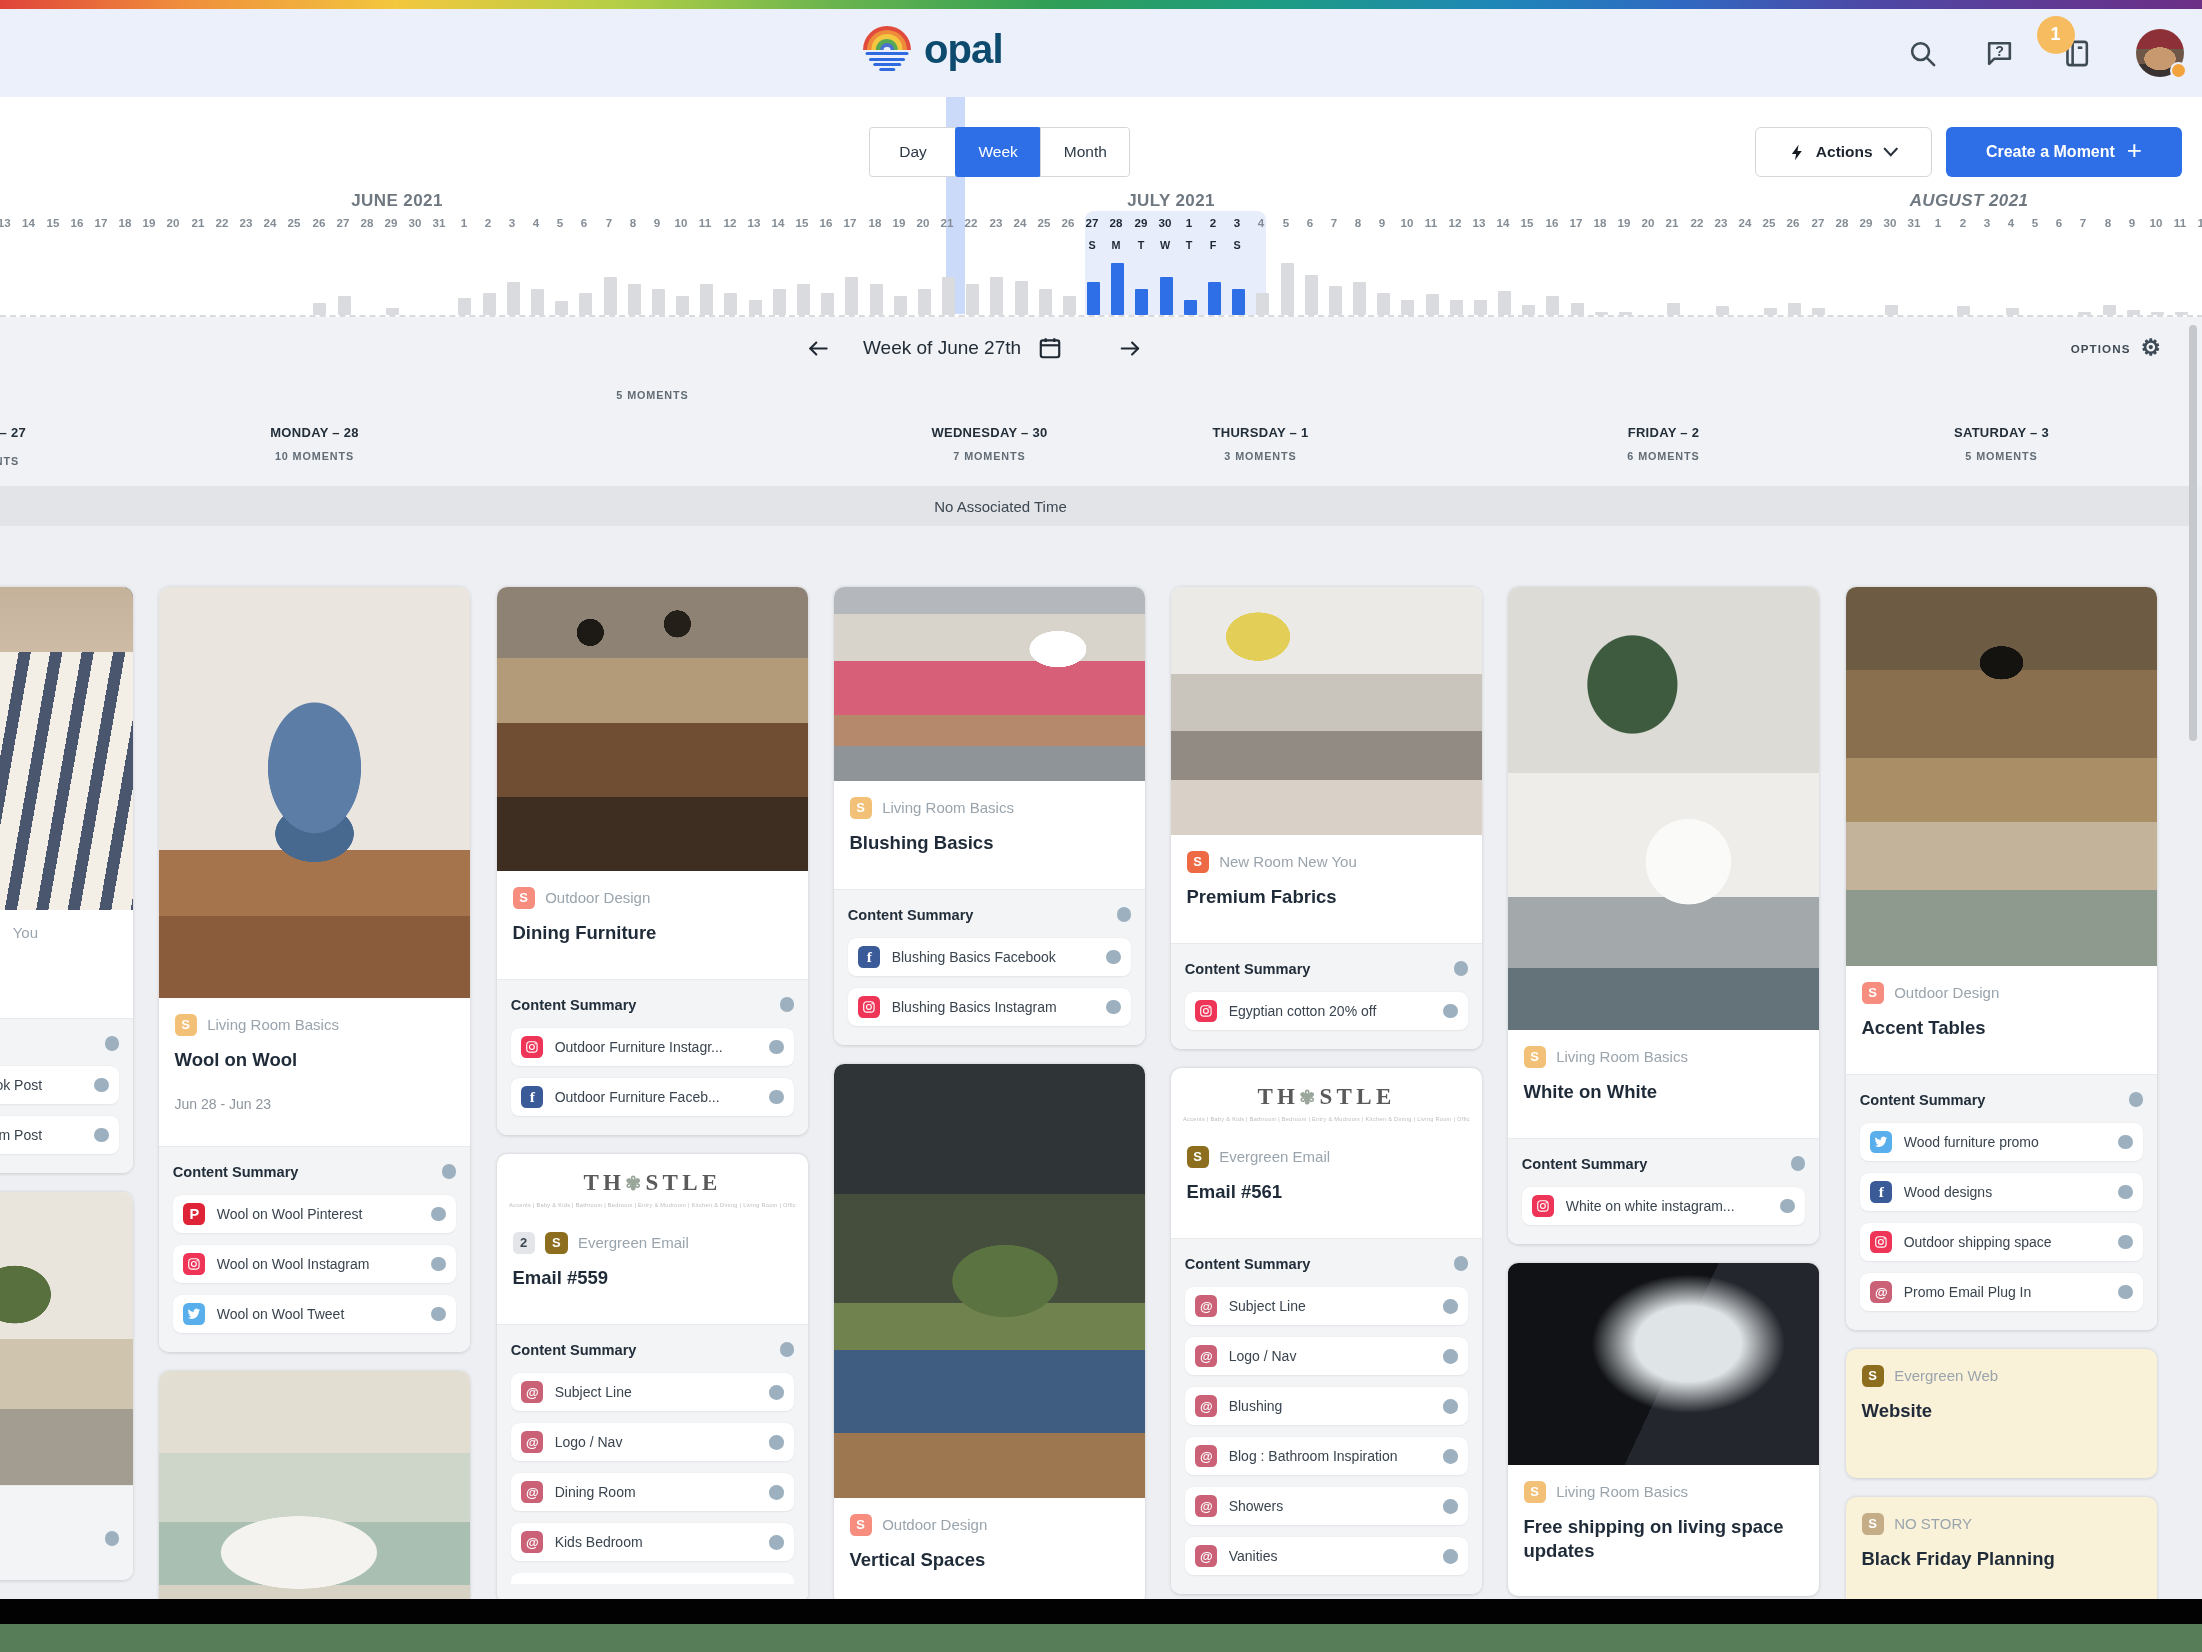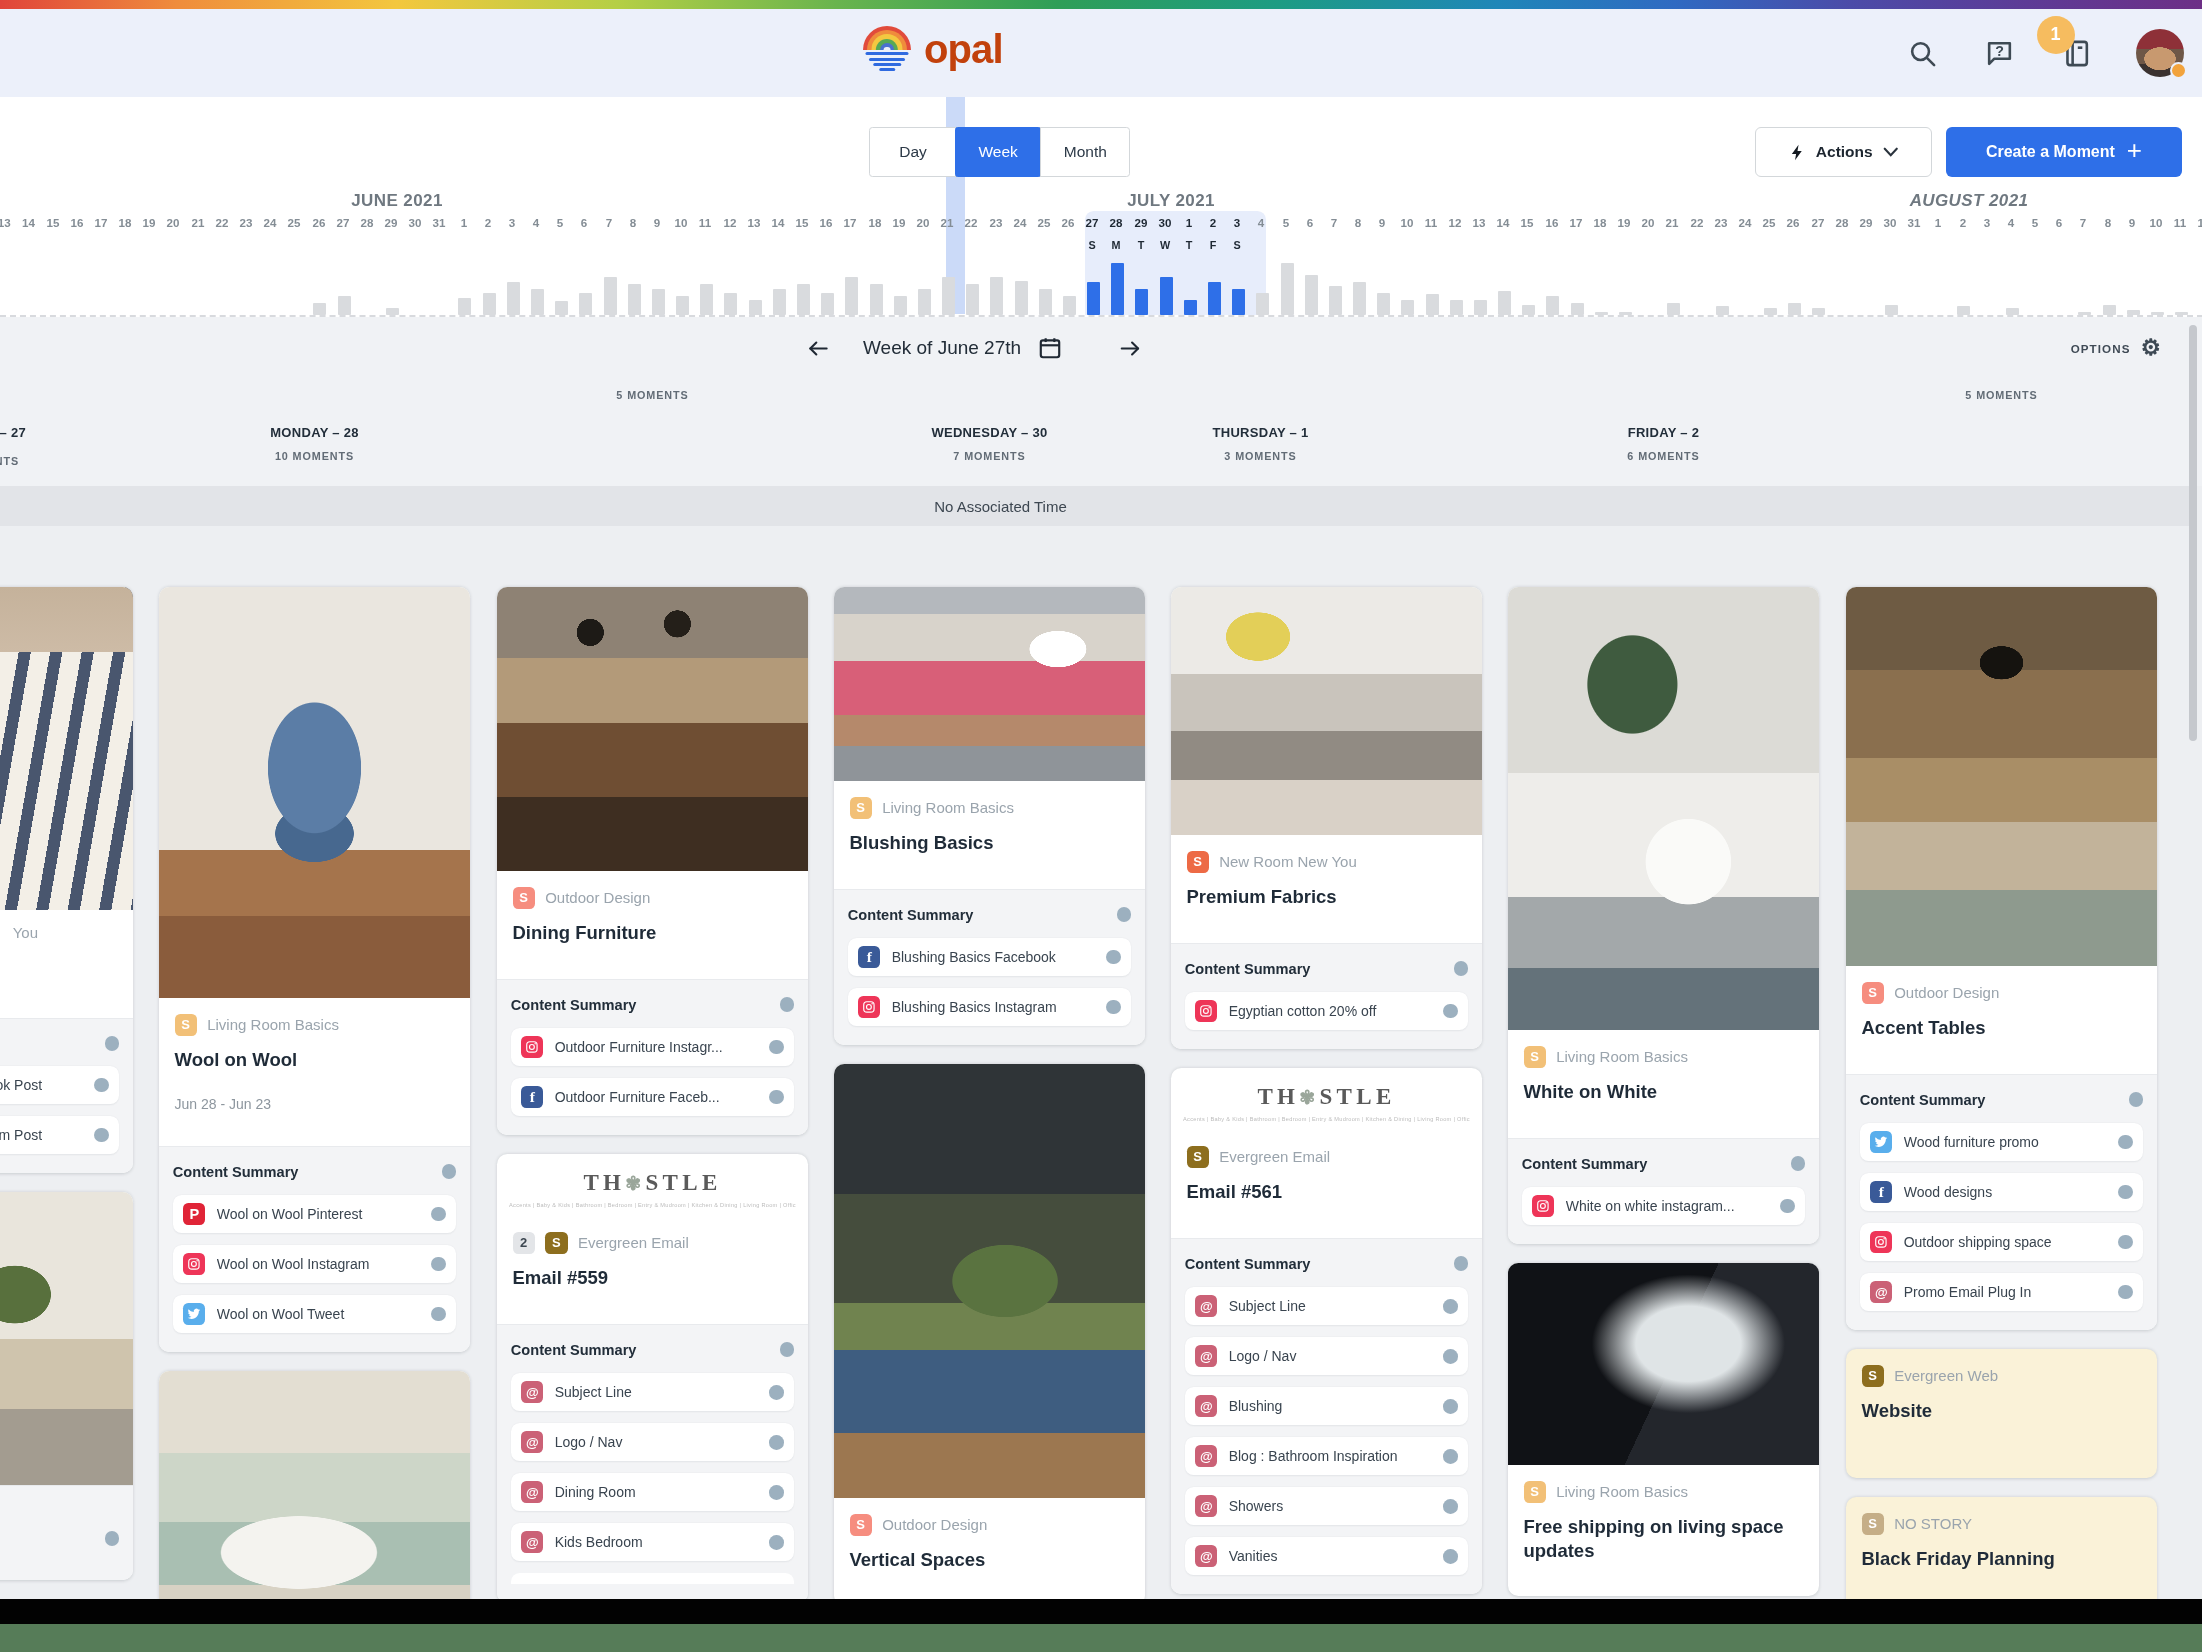--- a/index.html
+++ b/index.html
@@ -18,21 +18,21 @@
   .rb i { position:absolute; left:50%; transform:translateX(-50%); border-radius:86px 86px 0 0; }
   .rb .a1{ top:1.7px; width:48px; height:24px; background:#e14b3b; }
   .rb .a2{ top:6px; width:40px; height:20px; background:#ef8c3c; }
   .rb .a3{ top:10.3px; width:31px; height:15.5px; background:#f3c840; }
   .rb .a4{ top:14.6px; width:22.4px; height:11.2px; background:#57a956; }
   .rb .a5{ top:19px; width:13.8px; height:6.9px; background:#4a71d0; }
   .rb .a6{ top:23px; width:6.9px; height:3.4px; background:#ecf0fa; }
   .rb b { position:absolute; left:50%; transform:translateX(-50%); height:3.4px; border-radius:1.7px; background:#2f6ae0; }
   .rb .w1{ top:28px; width:43px; } .rb .w2{ top:34px; width:36px; }
   .rb .w3{ top:39px; width:27.5px; } .rb .w4{ top:44px; width:15.5px; }
-  .logo-text { font-size:40px; font-weight:800; letter-spacing:-0.9px; color:#c2410c; }
+  .logo-text { font-size:40px; font-weight:800; letter-spacing:-0.9px; color:#0c4a6e; }
   .hdr-icons { position:absolute; right:19px; top:0; height:89px; display:flex; align-items:center; gap:43px; }
   .hicon { width:34px; height:34px; display:flex; align-items:center; justify-content:center; cursor:pointer; position:relative; }
   .notif-badge { position:absolute; left:-22.4px; top:-20.6px; width:38px; height:38px; border-radius:50%; background:#f6bc5f; color:#fff; font-size:18px; font-weight:700; display:flex; align-items:center; justify-content:center; }
   .avatar { width:48px; height:48px; border-radius:50%; position:relative;
     background:radial-gradient(26px 19px at 50% 62%, #c8996f 0 60%, rgba(0,0,0,0) 61%),
       linear-gradient(180deg,#8e3038 0 42%,#6e5747 42% 72%,#3a3230 72%); }
   .avatar .presence { position:absolute; right:-3.4px; bottom:-1.7px; width:17px; height:17px; border-radius:50%; background:#f2a33c; border:2.6px solid #ecf0fa; }
 
   
   .toolbar { position:absolute; left:0; top:97px; width:2203px; height:88px; background:#ffffff; }
@@ -443,20 +443,21 @@
    </div>
         <div class="colhead" style="left:1092px;">
      <div class="h-day">THURSDAY – 1</div>
      <div class="h-mom">3 MOMENTS</div>
    </div>
         <div class="colhead" style="left:1495px;">
      <div class="h-day">FRIDAY – 2</div>
      <div class="h-mom">6 MOMENTS</div>
    </div>
         <div class="colhead" style="left:1833px;">
+     <div class="h-day">SATURDAY – 3</div>
      <div class="h-mom">5 MOMENTS</div>
    </div>
       </div>
   </div>
 
   <div class="banner">
     <span>No Associated Time</span>
   </div>
 
   <div id="cols">

